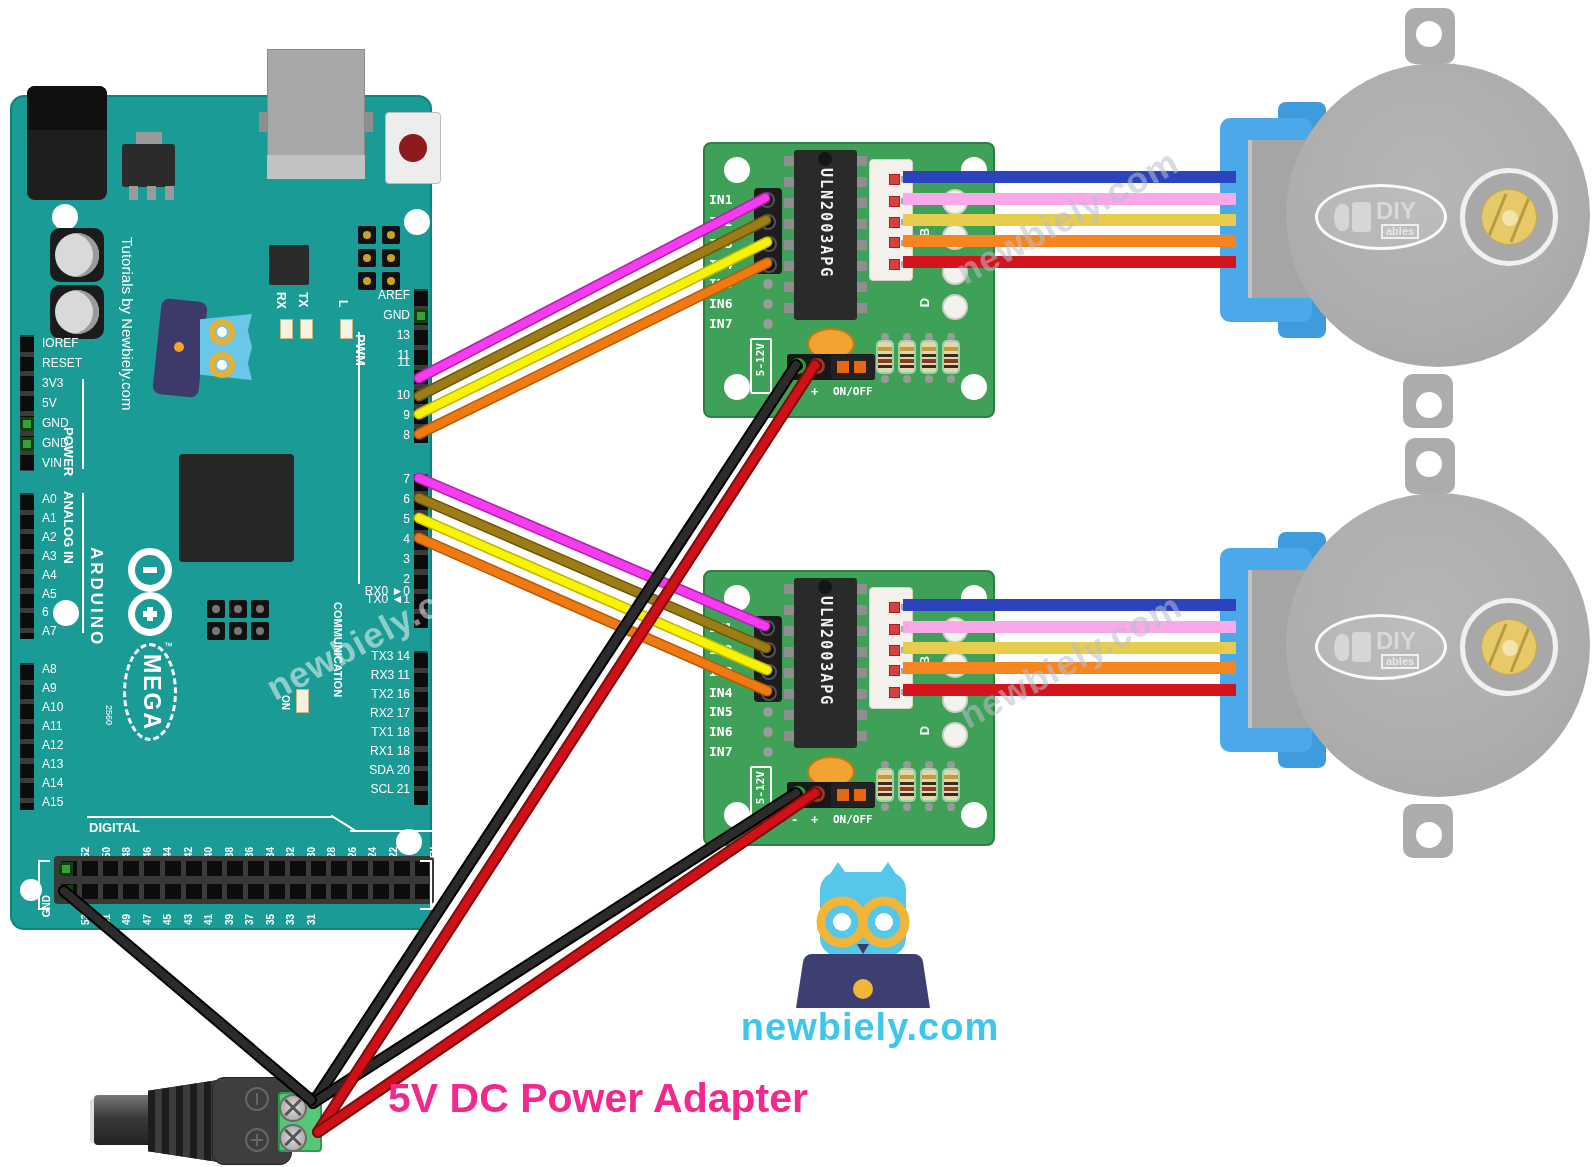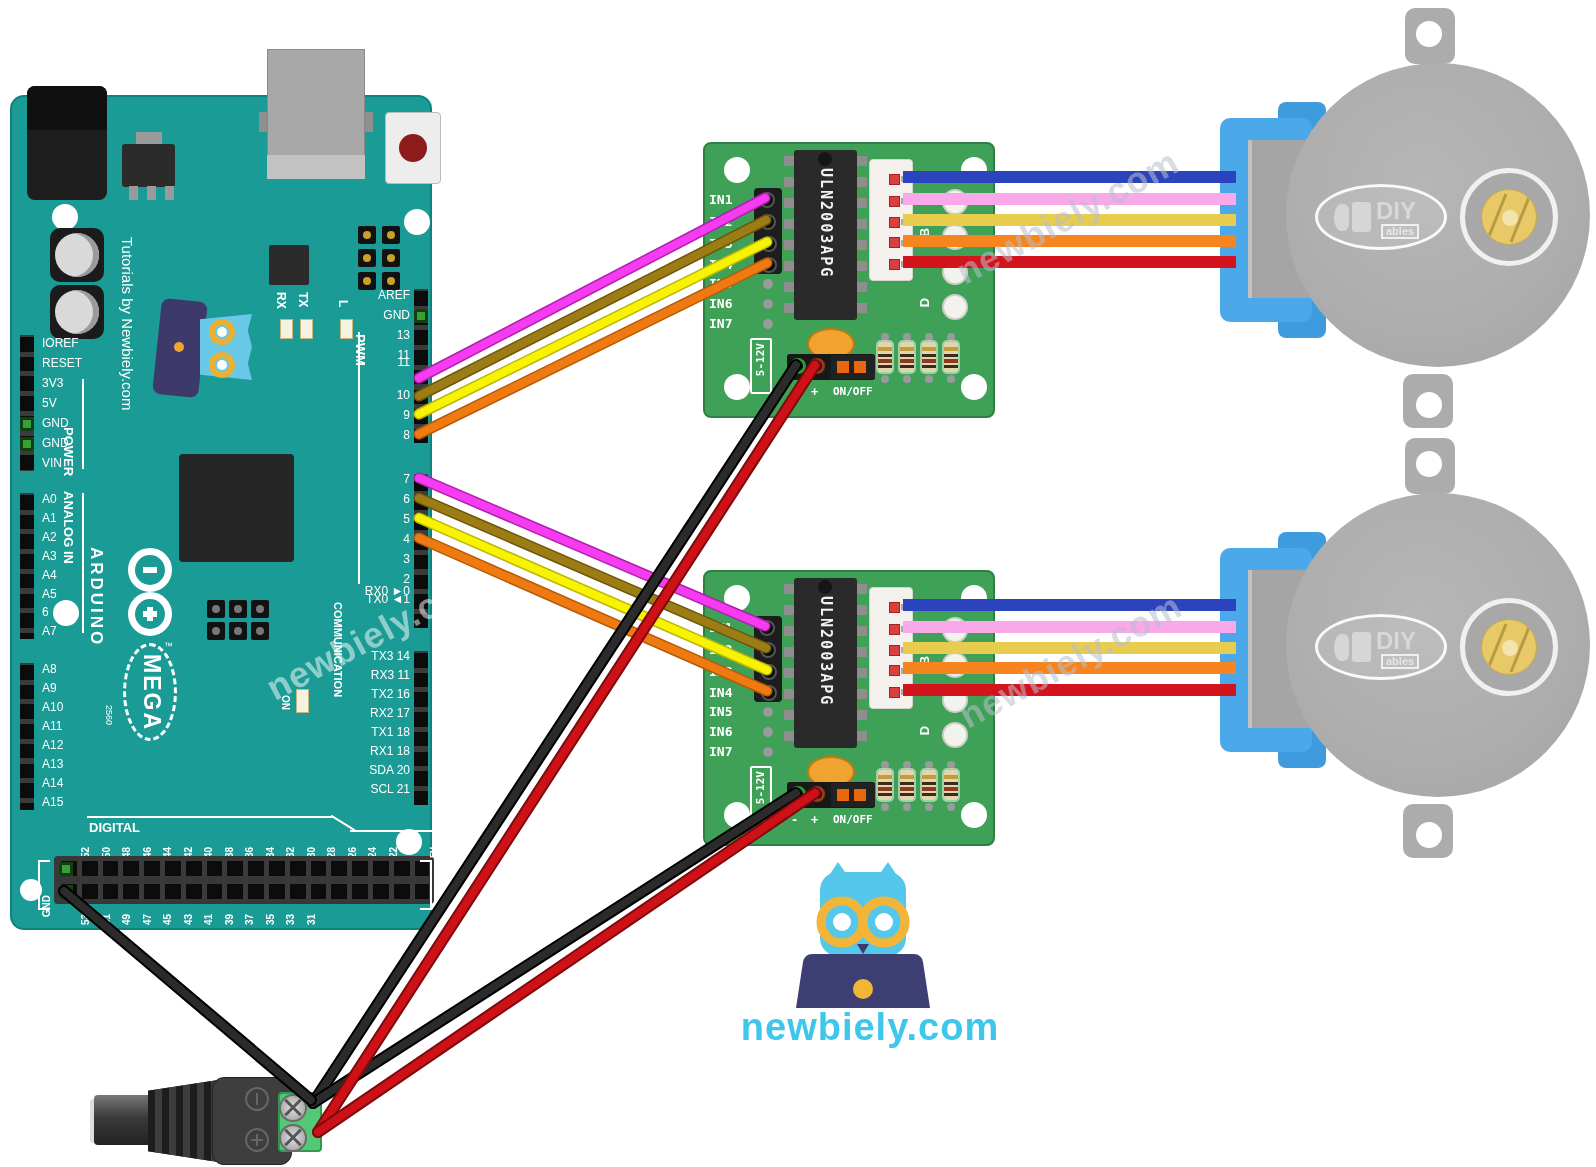--- a/index.html
+++ b/index.html
@@ -524,18 +524,19 @@
     <circle cx="82" cy="66" r="21" fill="#54C7EA" stroke="#F2B538" stroke-width="9"></circle>
     <circle cx="124" cy="66" r="21" fill="#54C7EA" stroke="#F2B538" stroke-width="9"></circle>
     <circle cx="82" cy="66" r="9" fill="#fff"></circle>
     <circle cx="124" cy="66" r="9" fill="#fff"></circle>
     <polygon points="97,88 109,88 103,98" fill="#3D3A6B"></polygon>
     <path d="M52,98 h102 a9,9 0 0 1 9,8 l7,46 a8,8 0 0 1 -8,9 H44 a8,8 0 0 1 -8,-9 l7,-46 a9,9 0 0 1 9,-8 z" fill="#3D3F73"></path>
     <circle cx="103" cy="133" r="10" fill="#F2B635"></circle>
   </svg>
   <div class="t b" style="left:730px;top:1008px;width:280px;text-align:center;font-size:38px;color:#3EC7EA;letter-spacing:1px;z-index:20">newbiely.com</div>
 
+  <div class="t b" style="left:388px;top:1078px;font-size:41px;color:#F2288A;z-index:20">5V DC Power Adapter</div>
 
   <div class="wm" style="left:945px;top:196px">newbiely.com</div>
   <div class="wm" style="left:948px;top:640px">newbiely.com</div>
   <div class="wm light" style="left:255px;top:612px">newbiely.com</div>
 
 </div>
 
 </body></html>

